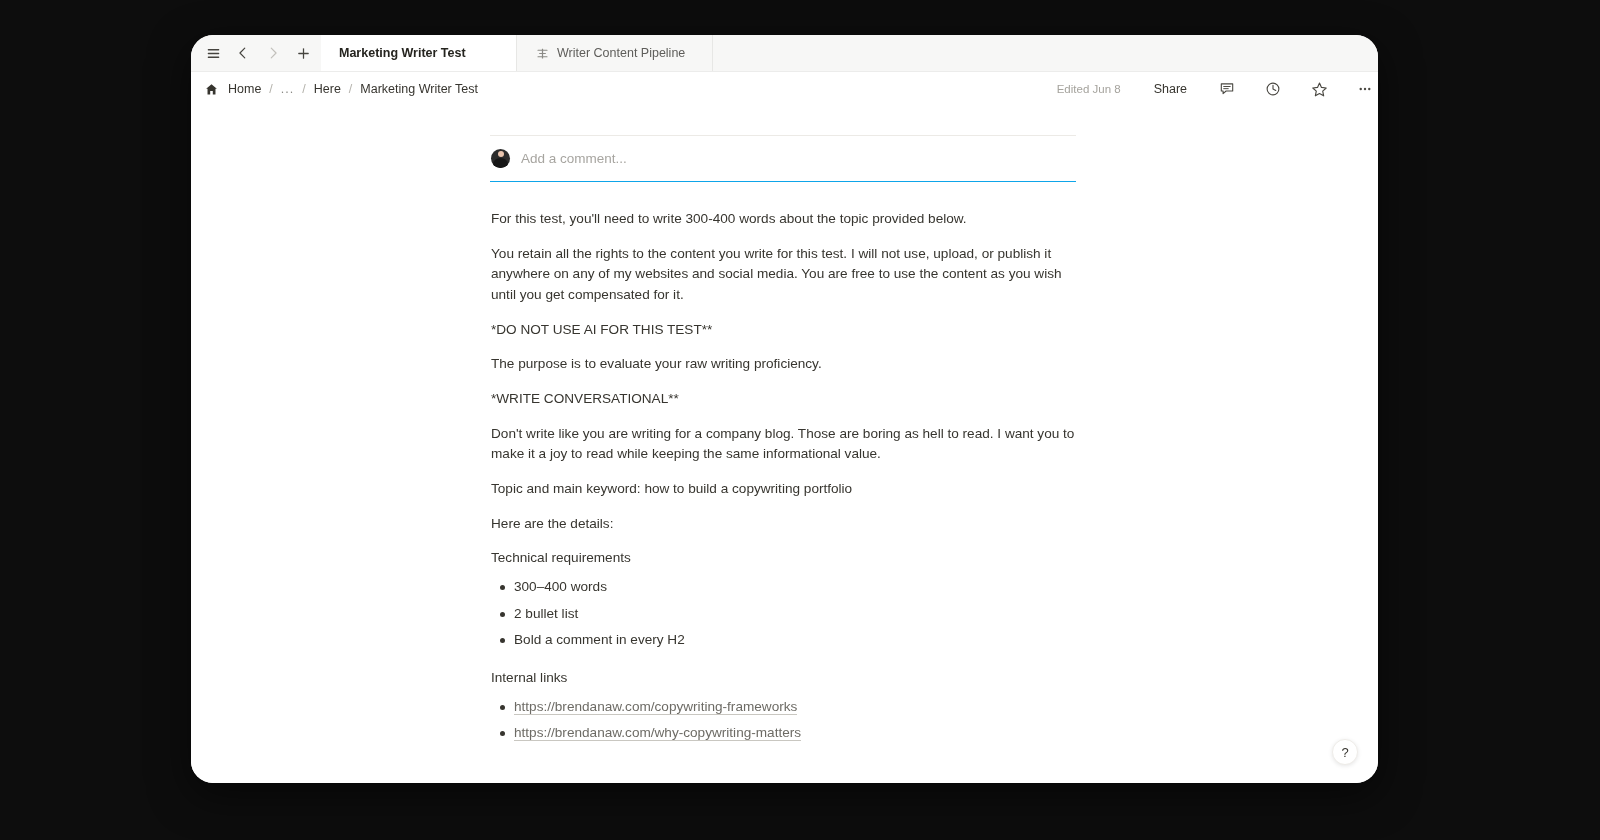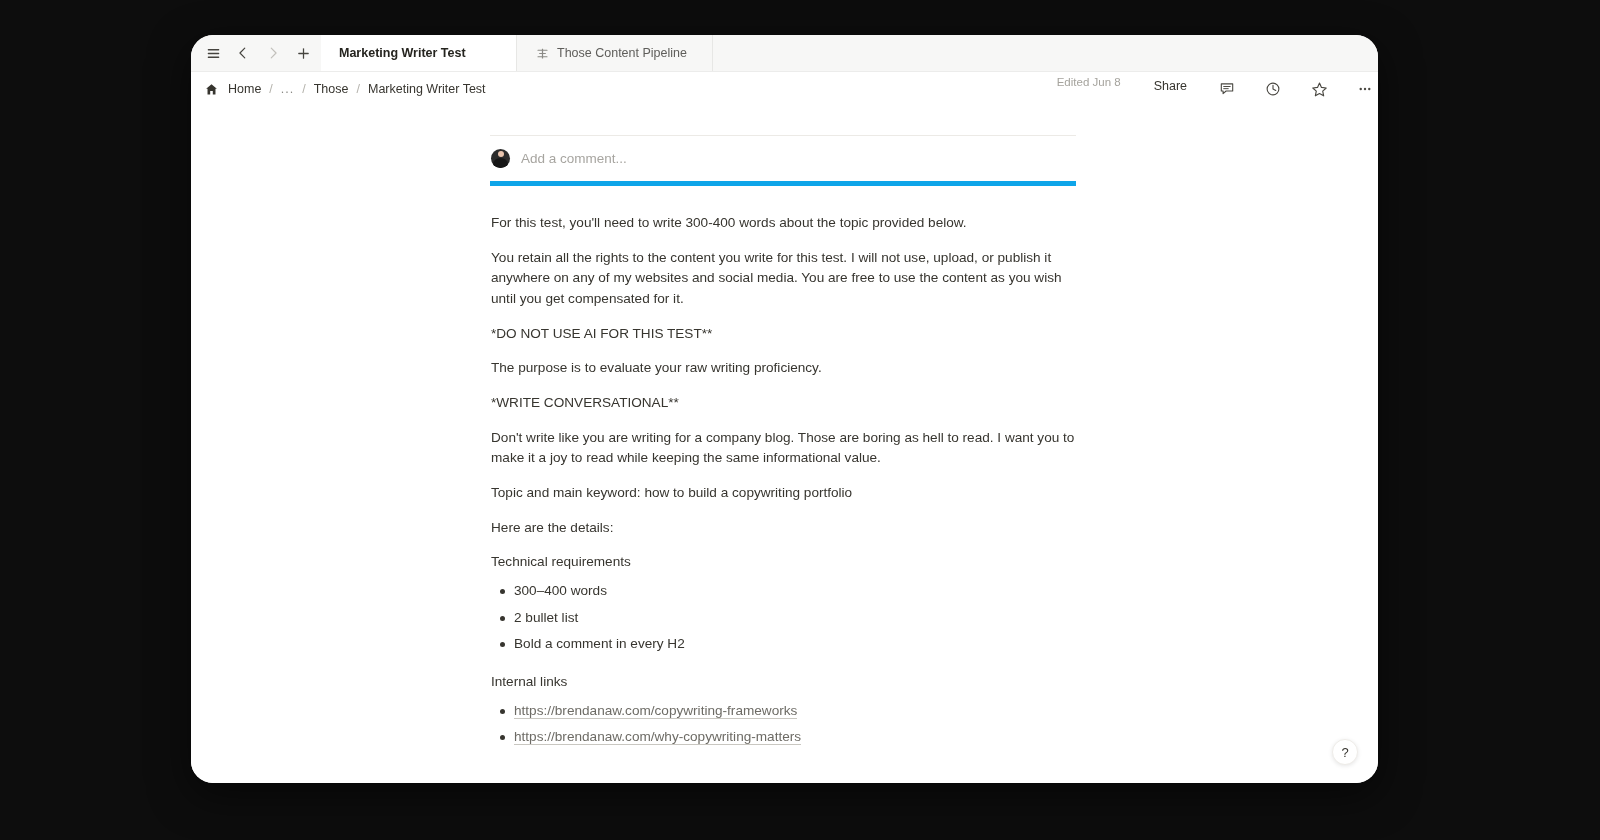--- a/index.html
+++ b/index.html
@@ -74,21 +74,21 @@
     flex: 0 0 auto;
   }
   .crumbs { display: flex; align-items: center; gap: 5px; font-size: 12.5px; color: #37352f; }
   .crumb { cursor: default; padding: 1px 3px; border-radius: 3px; white-space: nowrap; }
   .crumb.muted { color: #8b8a85; letter-spacing: 1px; }
   .crumb-sep { color: #b5b3ad; font-size: 12.5px; }
   .home-icon { display:flex; align-items:center; margin-right:2px; }
 
   .topbar-right {
     margin-left: auto;
-    display: flex; gap: 20px;
+    display: flex; align-items: center; gap: 20px;
   }
   .edited { font-size: 11.5px; color: #a5a39d; margin-right: 6px; white-space:nowrap; }
   .share-btn { font-size: 12.5px; color: #37352f; padding: 3px 7px; border-radius: 4px; cursor: default; }
   .ic-btn {
     width: 26px; height: 26px;
     display:flex; align-items:center; justify-content:center;
     border-radius: 4px; cursor: default;
   }
 
   
@@ -116,21 +116,21 @@
   .clipped-line span {
     position: absolute;
     top: -9px; left: 1px;
     font-size: 12.5px;
     color: #dedcd8;
     letter-spacing: .2px;
   }
 
   .comment-row {
     border-top: 1px solid #eceae6;
-    border-bottom: 5px solid #0ea5e9;
+    border-bottom: 1px solid #0ea5e9;
     margin-top: 13px;
     padding: 13px 0 13px 1px;
     display: flex; align-items: center; gap: 11px;
   }
   .avatar {
     width: 19px; height: 19px; border-radius: 50%;
     background: #2b2b2b;
     position: relative;
     overflow: hidden;
     flex: 0 0 auto;
@@ -244,36 +244,36 @@
       <span class="tab-icon">
         <svg width="13" height="13" viewBox="0 0 16 16">
           <g stroke="#8b8a85" stroke-width="1.5" stroke-linecap="round">
             <line x1="2.5" y1="4" x2="13.5" y2="4"></line>
             <line x1="4.5" y1="8" x2="11.5" y2="8"></line>
             <line x1="2.5" y1="12" x2="13.5" y2="12"></line>
           </g>
           <line x1="8" y1="2" x2="8" y2="14" stroke="#8b8a85" stroke-width="1.5"></line>
         </svg>
       </span>
-      <span class="tab-label">Those Content Pipeline</span>
+      <span class="tab-label">Writer Content Pipeline</span>
     </div>
   </div>
 
   <div class="topbar">
     <div class="crumbs">
       <span class="home-icon">
         <svg width="13" height="13" viewBox="0 0 16 16">
           <path d="M8 1.6 L14.6 7.2 L12.9 7.2 L12.9 14 L9.6 14 L9.6 9.9 L6.4 9.9 L6.4 14 L3.1 14 L3.1 7.2 L1.4 7.2 Z" fill="#37352f"></path>
         </svg>
       </span>
       <span class="crumb">Home</span>
       <span class="crumb-sep">/</span>
       <span class="crumb muted">...</span>
       <span class="crumb-sep">/</span>
-      <span class="crumb">Those</span>
+      <span class="crumb">Here</span>
       <span class="crumb-sep">/</span>
       <span class="crumb">Marketing Writer Test</span>
     </div>
 
     <div class="topbar-right">
       <span class="edited">Edited Jun 8</span>
       <span class="share-btn">Share</span>
 
       <span class="ic-btn">
         <svg width="16" height="16" viewBox="0 0 18 18">

